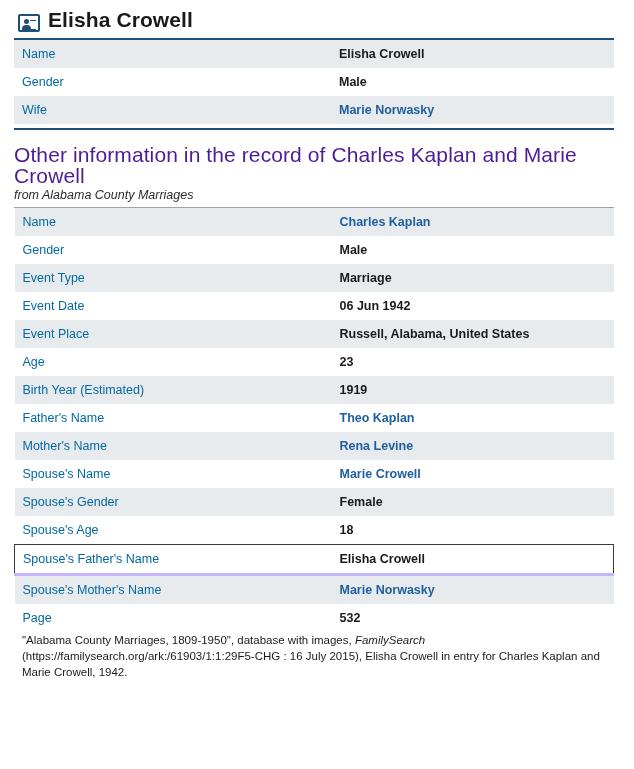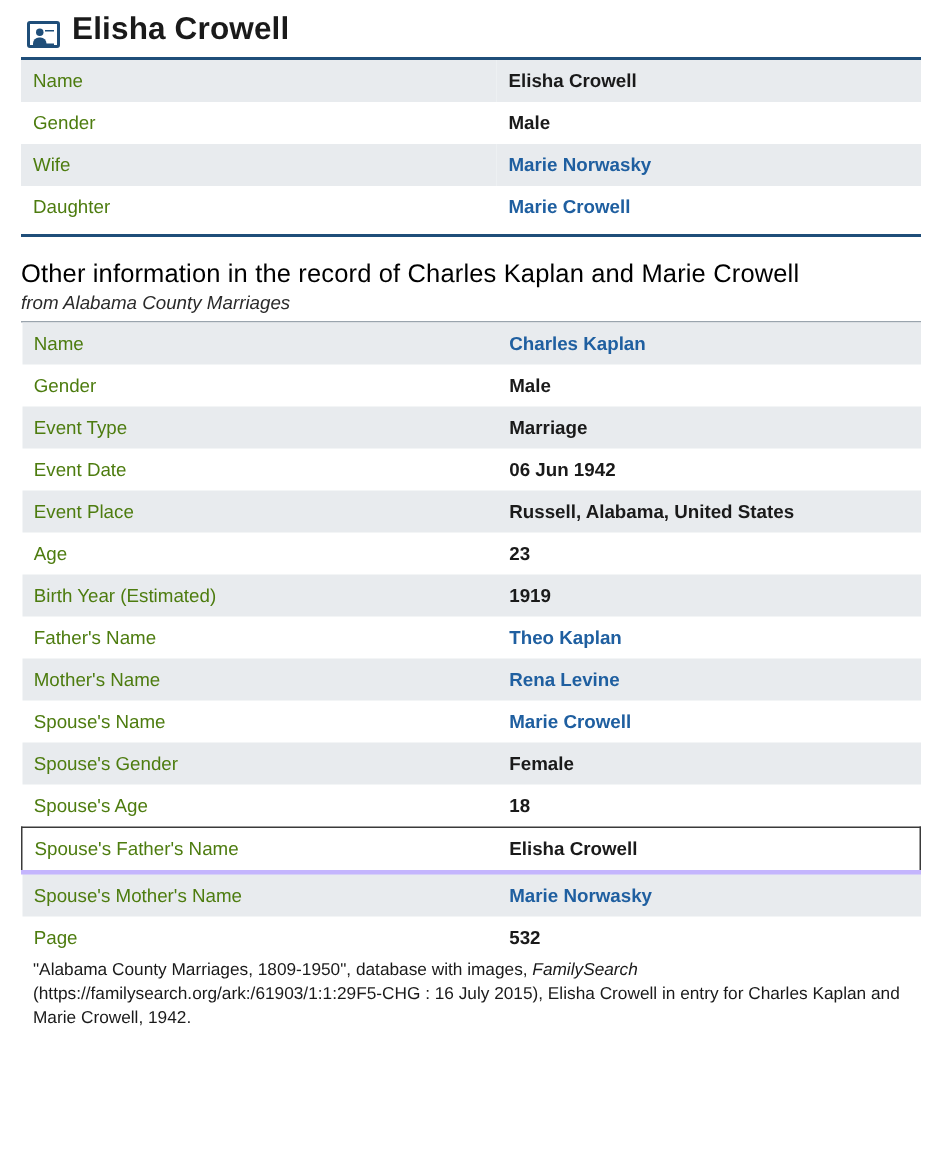--- a/index.html
+++ b/index.html
@@ -103,21 +103,21 @@
     background: #e8ebee;
   }
   .info-table td {
     font-size: 12.5px;
     padding: 6px 4px 6px 8px;
     vertical-align: middle;
     line-height: 16px;
   }
   .info-table td.label {
     width: 305px;
-    color: #4d7c0f;
+    color: #0369a1;
     margin-left: 43px;
   }
   .info-table td.value {
     color: #1a1a1a;
     font-weight: bold;
   }
   .info-table td.value.link {
     color: #1f5fa0;
     font-weight: bold;
   }
@@ -128,23 +128,23 @@
   }
   .highlight-row td.label {
     border-left: 1px solid #3a3a3a;
   }
   .highlight-row td.value {
     border-right: 1px solid #3a3a3a;
   }
 
   
   .section-heading {
-    font-size: 17px;
+    font-size: 21px;
     line-height: 21px;
-    color: #000000;
+    color: #4c1d95;
     margin: 14px 0 0 0;
     letter-spacing: 0.1px;
   }
   .section-sub {
     font-size: 12.5px;
     color: #2b2b2b;
     line-height: 16px;
     margin: 1px 0 4px 0;
     font-style: italic;
   }
@@ -191,24 +191,20 @@
           <td class="value">Elisha Crowell</td>
         </tr>
         <tr>
           <td class="label">Gender</td>
           <td class="value">Male</td>
         </tr>
         <tr class="alt">
           <td class="label">Wife</td>
           <td class="value link">Marie Norwasky</td>
         </tr>
-        <tr>
-          <td class="label">Daughter</td>
-          <td class="value link">Marie Crowell</td>
-        </tr>
       </tbody>
   </table>
 
   <div class="rule-dark"></div>
 
   <div class="section-heading">Other information in the record of Charles Kaplan and Marie Crowell</div>
   <div class="section-sub">from Alabama County Marriages</div>
 
   <div class="rule-thin"></div>
   <table class="info-table" id="other-table">

